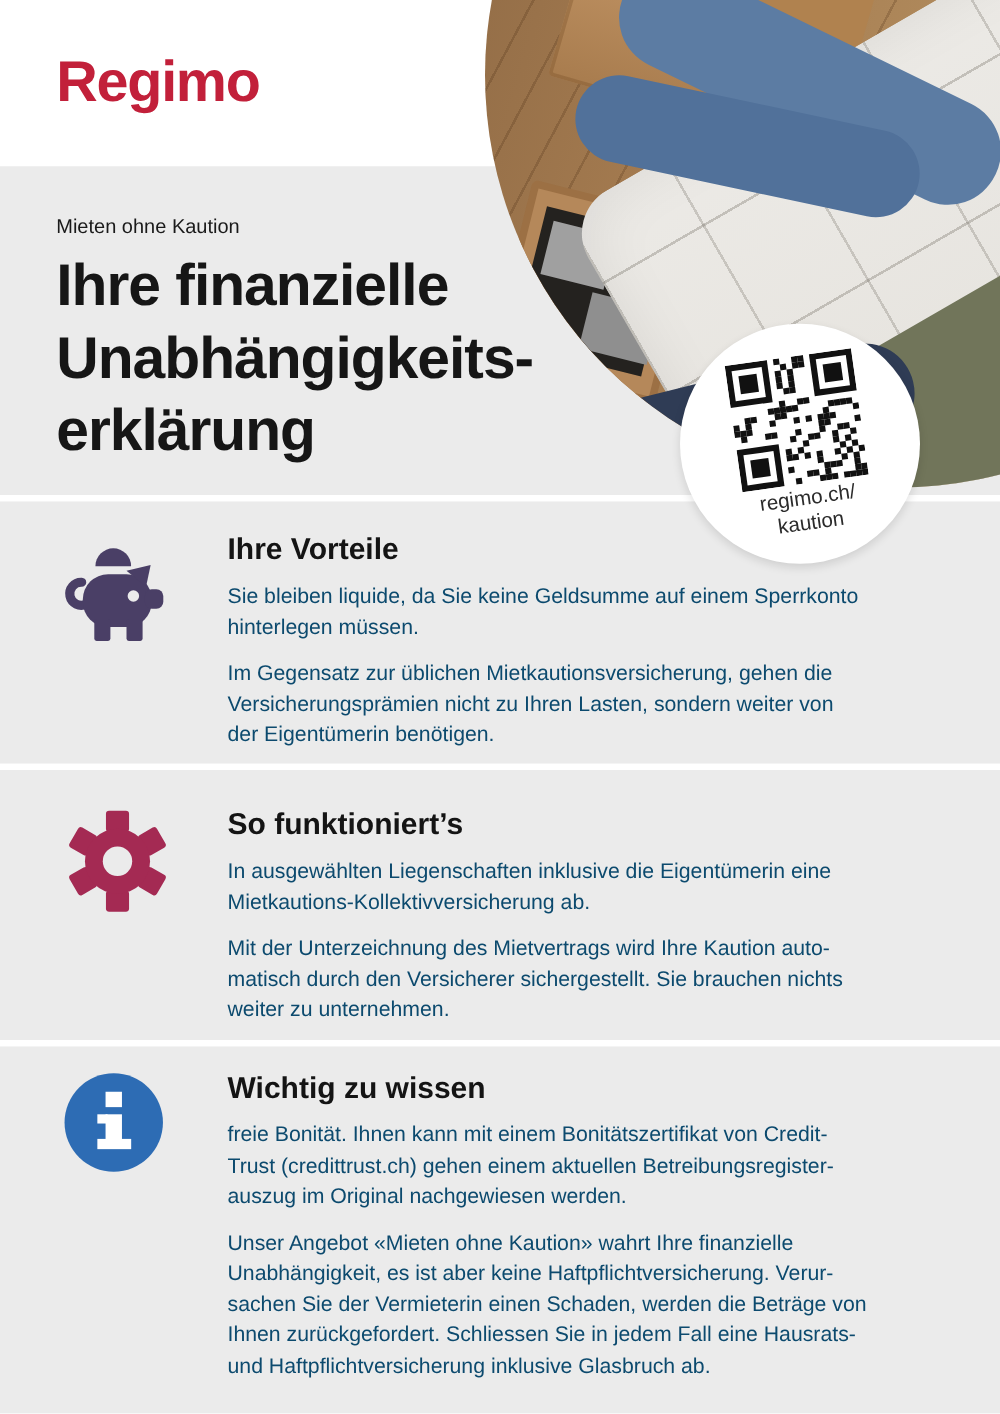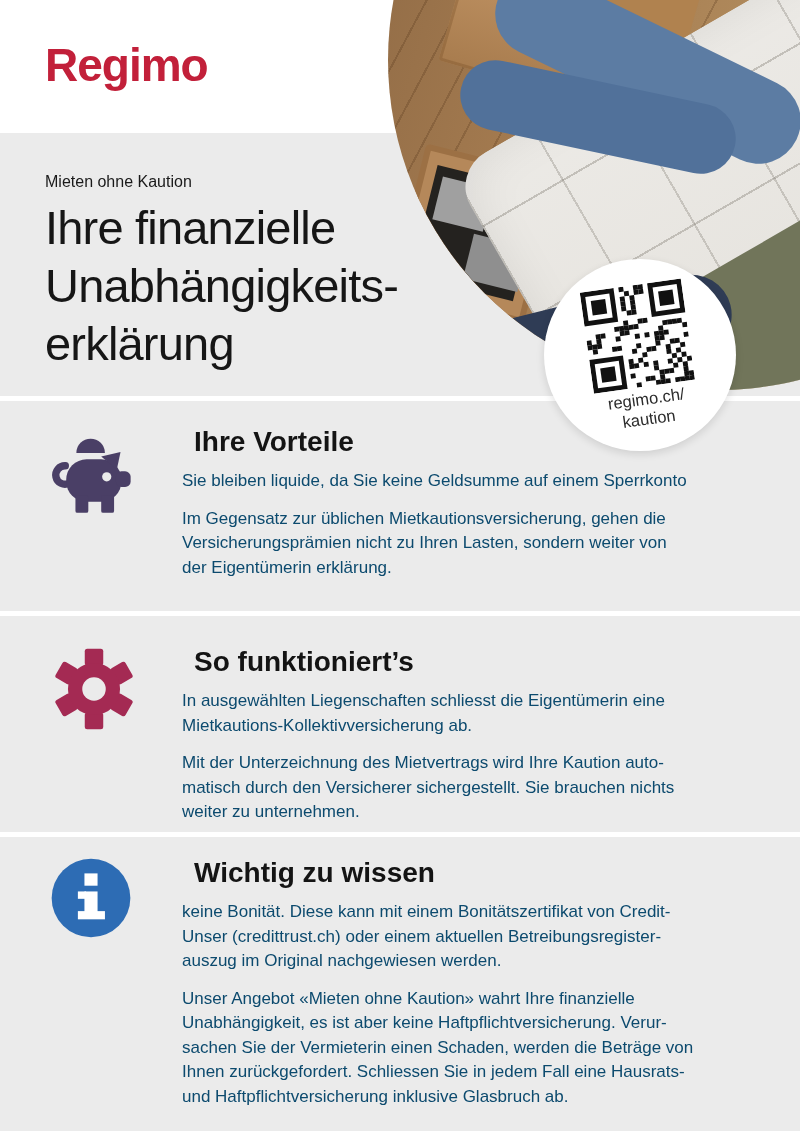--- a/index.html
+++ b/index.html
@@ -5,21 +5,21 @@
   html,body{margin:0;padding:0;}
   body{width:800px;height:1131px;background:#ffffff;font-family:"Liberation Sans",sans-serif;color:#1e1e1e;}
   .page{position:relative;width:800px;height:1131px;overflow:hidden;background:#fff;}
 
   
   .logo{position:absolute;left:45px;top:38px;font-size:46px;font-weight:700;letter-spacing:-1px;z-index:4;text-align:center;}
 
   
   .hero{position:absolute;left:0;top:133px;width:800px;height:263px;background:#ebebeb;z-index:0;}
   .kicker{position:absolute;left:45px;top:40px;font-size:16px;font-weight:500;color:#1a1a1a;}
-  .title{position:absolute;left:45px;top:66px;font-size:47px;line-height:58px;font-weight:400;letter-spacing:-0.8px;color:#161616;}
+  .title{position:absolute;left:45px;top:66px;font-size:47px;line-height:58px;font-weight:700;letter-spacing:-0.8px;color:#161616;}
 
   
   .photo{position:absolute;left:388px;top:-270px;width:660px;height:660px;border-radius:50%;overflow:hidden;z-index:1;}
   .photo *{position:absolute;}
   .wood{inset:0;background:
       repeating-linear-gradient(118deg, rgba(70,40,15,.22) 0 2px, rgba(0,0,0,0) 2px 32px),
       linear-gradient(105deg,#8f6a45 0%,#a37a4f 28%,#b08a5c 55%,#c9a172 80%,#d2ac7e 100%);}
   .box1{left:60px;top:262px;width:132px;height:88px;transform:rotate(16deg);background:linear-gradient(#bb8e5f,#a87c4e);border-radius:4px;box-shadow:inset 0 0 0 3px rgba(120,80,40,.35);}
   .box2{left:208px;top:250px;width:98px;height:62px;transform:rotate(16deg);background:#b0824f;border-radius:3px;}
   .box3{left:18px;top:428px;width:138px;height:152px;transform:rotate(14deg);background:#b5885a;border:6px solid #9c7044;border-radius:5px;box-sizing:border-box;}
@@ -46,21 +46,21 @@
   .gap{position:absolute;left:0;width:800px;height:5px;background:#ffffff;z-index:3;}
   .gap-1{top:396px;} .gap-2{top:611px;} .gap-3{top:832px;}
 
   
   .panel{position:absolute;left:0;width:800px;background:#ebebeb;z-index:2;}
   .panel-1{top:401px;height:210px;}
   .panel-2{top:616px;height:216px;padding-left:40px;}
   .panel-3{top:837px;height:294px;}
   .sec-icon{position:absolute;}
   .sec-content{position:absolute;left:182px;width:590px;}
-  .sec-heading{margin:0 0 11px 12px;font-size:28px;font-weight:700;color:#141414;}
+  .sec-heading{margin:0 0 11px 0;font-size:24px;font-weight:700;color:#141414;}
   .para{margin:4px 0 13px 0;font-size:17px;line-height:24.5px;color:#0c4a6e;}
   .para .ln{white-space:nowrap;}
 </style>
 </head>
 <body>
 
 <div class="page">
 
   <div class="logo" style="color: rgb(194, 32, 58);">Regimo</div>
 
@@ -106,46 +106,47 @@
         <rect x="76" y="46" width="16" height="17" rx="6"></rect>
         <rect x="32" y="72" width="14" height="19" rx="2"></rect>
         <rect x="60" y="72" width="14" height="19" rx="2"></rect>
         <circle cx="66" cy="52" r="5" fill="#ebebeb"></circle>
       </svg>
     </div>
     <div class="sec-content" style="top:25px;">
       <h2 class="sec-heading">Ihre Vorteile</h2>
       <div class="para">
           <div class="ln">Sie bleiben liquide, da Sie keine Geldsumme auf einem Sperrkonto</div>
+          <div class="ln">hinterlegen müssen.</div>
         </div>
       <div class="para">
           <div class="ln">Im Gegensatz zur üblichen Mietkautionsversicherung, gehen die</div>
           <div class="ln">Versicherungsprämien nicht zu Ihren Lasten, sondern weiter von</div>
-          <div class="ln">der Eigentümerin erklärung.</div>
+          <div class="ln">der Eigentümerin benötigen.</div>
         </div>
     </div>
   </div>
 
   <div class="panel panel-2">
     <div class="sec-icon" style="left: 52px; top: 31px; color: rgb(164, 42, 83);">
       <svg width="84" height="84" viewBox="0 0 100 100" fill="currentColor">
         <rect x="39" y="2" width="22" height="20" rx="3"></rect>
         <rect x="39" y="2" width="22" height="20" rx="3" transform="rotate(60 50 50)"></rect>
         <rect x="39" y="2" width="22" height="20" rx="3" transform="rotate(120 50 50)"></rect>
         <rect x="39" y="2" width="22" height="20" rx="3" transform="rotate(180 50 50)"></rect>
         <rect x="39" y="2" width="22" height="20" rx="3" transform="rotate(240 50 50)"></rect>
         <rect x="39" y="2" width="22" height="20" rx="3" transform="rotate(300 50 50)"></rect>
         <circle cx="50" cy="50" r="31"></circle>
         <circle cx="50" cy="50" r="14" fill="#ebebeb"></circle>
       </svg>
     </div>
     <div class="sec-content" style="top:30px;">
       <h2 class="sec-heading">So funktioniert’s</h2>
       <div class="para">
-          <div class="ln">In ausgewählten Liegenschaften schliesst die Eigentümerin eine</div>
+          <div class="ln">In ausgewählten Liegenschaften inklusive die Eigentümerin eine</div>
           <div class="ln">Mietkautions-Kollektivversicherung ab.</div>
         </div>
       <div class="para">
           <div class="ln">Mit der Unterzeichnung des Mietvertrags wird Ihre Kaution auto-</div>
           <div class="ln">matisch durch den Versicherer sichergestellt. Sie brauchen nichts</div>
           <div class="ln">weiter zu unternehmen.</div>
         </div>
     </div>
   </div>
 
@@ -157,22 +158,22 @@
           <rect x="42" y="20" width="16" height="15"></rect>
           <rect x="42" y="42" width="16" height="30"></rect>
           <rect x="34" y="42" width="10" height="9"></rect>
           <rect x="34" y="66" width="33" height="10"></rect>
         </g>
       </svg>
     </div>
     <div class="sec-content" style="top:20px;">
       <h2 class="sec-heading">Wichtig zu wissen</h2>
       <div class="para">
-          <div class="ln">keine Bonität. Diese kann mit einem Bonitätszertifikat von Credit-</div>
-          <div class="ln">Unser (credittrust.ch) oder einem aktuellen Betreibungsregister-</div>
+          <div class="ln">freie Bonität. Ihnen kann mit einem Bonitätszertifikat von Credit-</div>
+          <div class="ln">Trust (credittrust.ch) gehen einem aktuellen Betreibungsregister-</div>
           <div class="ln">auszug im Original nachgewiesen werden.</div>
         </div>
       <div class="para">
           <div class="ln">Unser Angebot «Mieten ohne Kaution» wahrt Ihre finanzielle</div>
           <div class="ln">Unabhängigkeit, es ist aber keine Haftpflichtversicherung. Verur-</div>
           <div class="ln">sachen Sie der Vermieterin einen Schaden, werden die Beträge von</div>
           <div class="ln">Ihnen zurückgefordert. Schliessen Sie in jedem Fall eine Hausrats-</div>
           <div class="ln">und Haftpflichtversicherung inklusive Glasbruch ab.</div>
         </div>
     </div>

